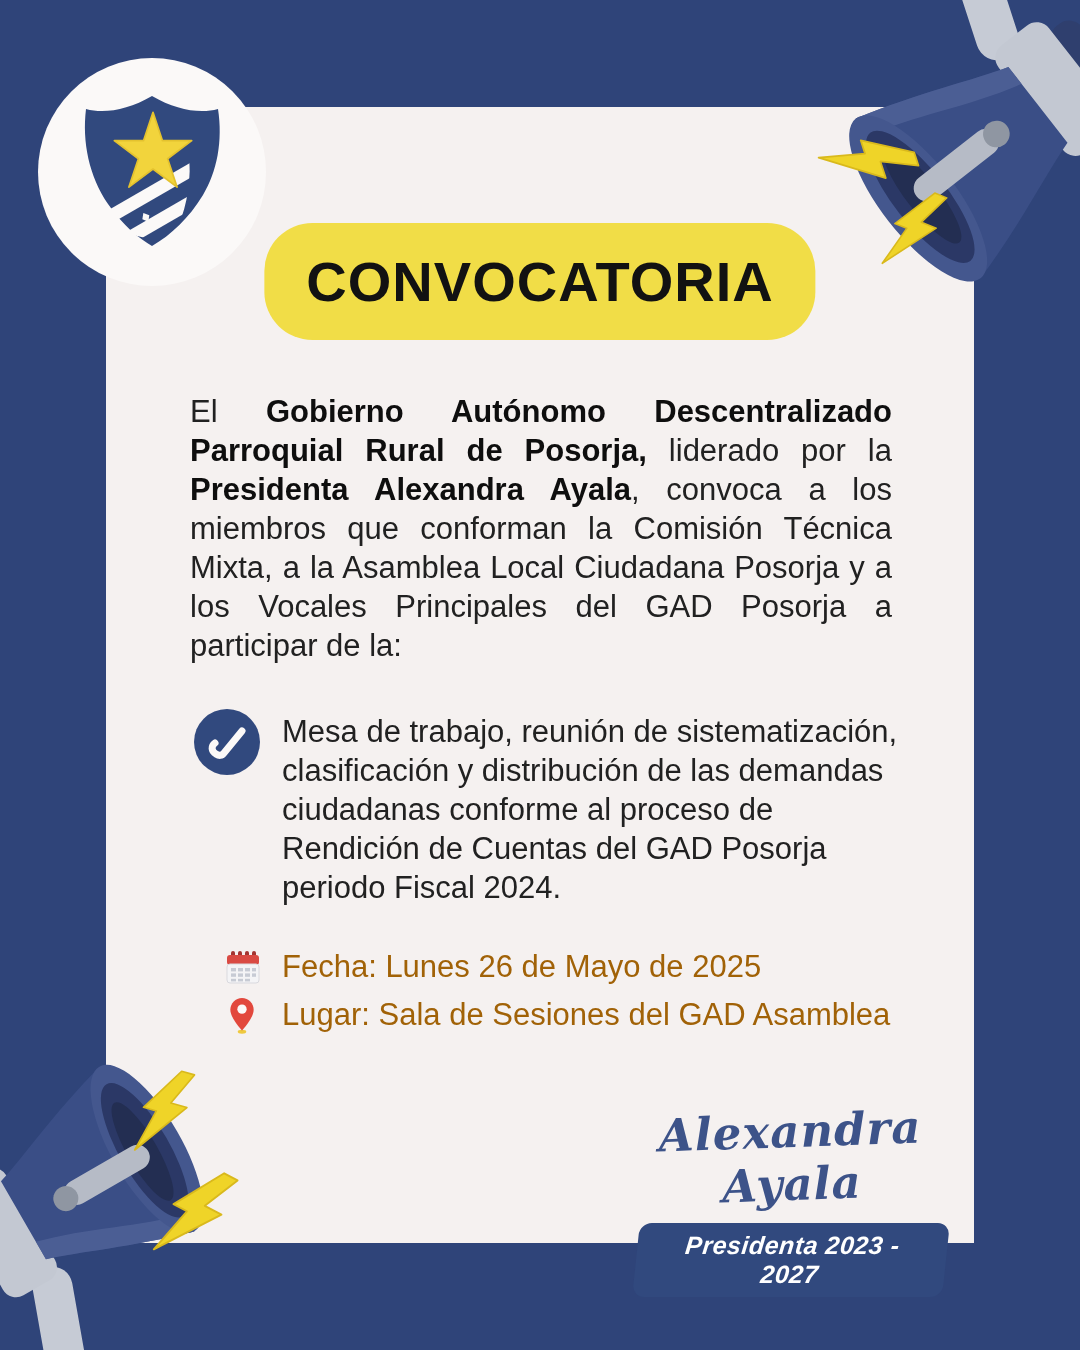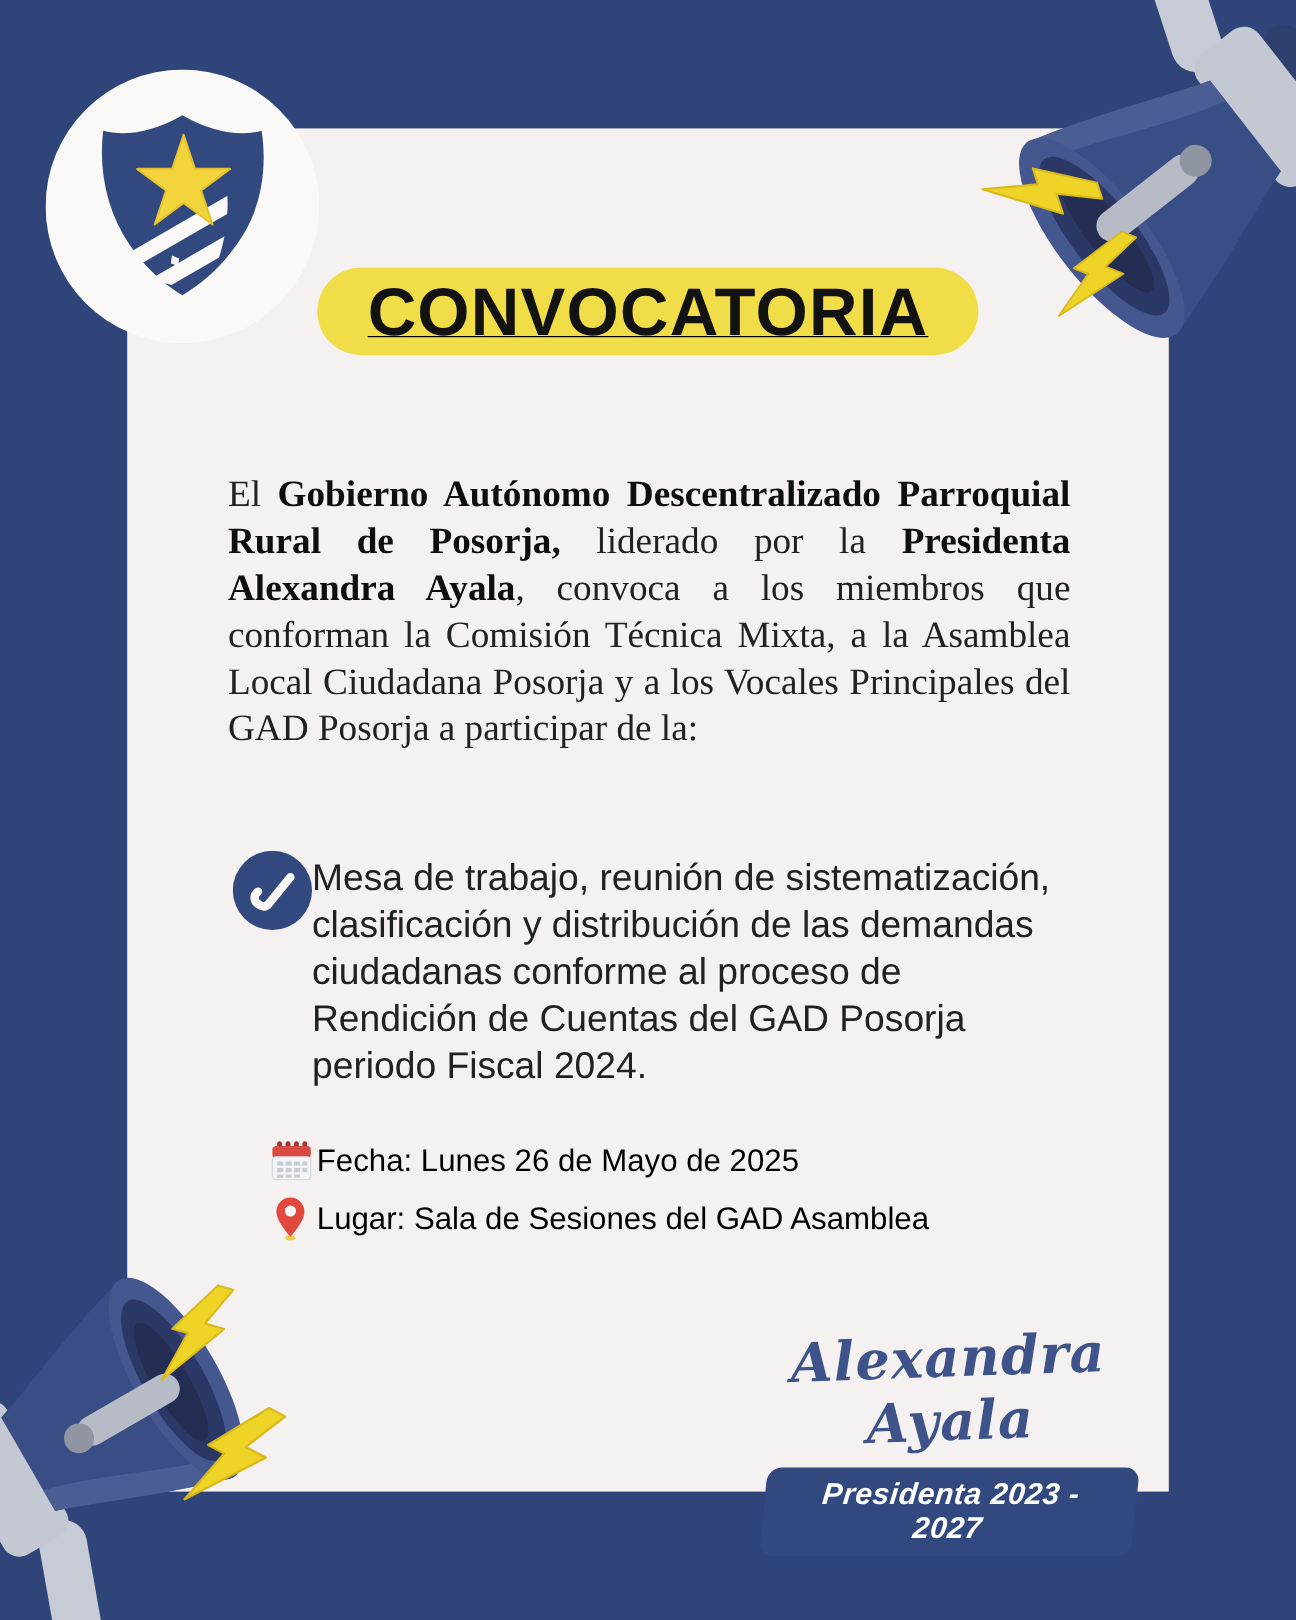--- a/index.html
+++ b/index.html
@@ -8,45 +8,44 @@
     background:#2F4479; overflow:hidden;
     font-family:"Liberation Sans", sans-serif;
   }
   .card {
     position:absolute; left:106px; top:107px; width:868px; height:1136px;
     background:#F5F1F0; z-index:1;
   }
   
   .pill {
     position:absolute; left:50%; transform:translateX(-50%); top:116px;
-    background:#F1DD47; border-radius:48px; padding:4px 42px;
+    background:#F1DD47; border-radius:48px; padding:26px 42px;
     white-space:nowrap;
-    text-decoration:underline;
   }
   .pill-text {
     font-size:56px; font-weight:bold; letter-spacing:1px; color:#121212;
   }
   
   .intro {
     position:absolute; left:84px; top:254px; width:702px;
-    font-size:31px; line-height:39px; text-align:justify; color:#212121;font-family:Liberation Serif, serif;
+    font-size:31px; line-height:39px; text-align:justify; color:#212121;
   }
   .intro strong { color:#0e0e0e; }
   
-  .highlight { position:absolute; left:88px; top:602px; display:flex; }
+  .highlight { position:absolute; left:88px; top:602px; display:flex; gap:22px; }
   .check-wrap { width:66px; height:66px; flex:none; }
   .highlight-text {
     font-size:31px; line-height:39px; color:#212121;
     white-space:pre-line; padding-top:3px;
   }
   
   .details { position:absolute; left:116px; top:842px; }
   .detail-row { display:flex; align-items:center; margin-bottom:11px; }
   .detail-icon { width:40px; flex:none; display:flex; justify-content:center; }
-  .detail-text { font-size:26px; color:#000000; margin-left:2px; }
+  .detail-text { font-size:31px; color:#a16207; margin-left:20px; }
   
   .signature { position:absolute; right:28px; top:998px; width:310px; text-align:center; z-index:3; }
   .sig-name {
     font-family:"DejaVu Serif", serif; font-style:italic; font-weight:bold;
     font-size:45px; color:#3D5389; letter-spacing:1px; transform:rotate(-2deg);
   }
   .sig-badge {
     display:inline-block; margin-top:12px; background:#31497E; color:#ffffff;
     font-style:italic; font-weight:bold; font-size:25px; letter-spacing:0.5px;
     padding:8px 20px; border-radius:12px; transform:skewX(-6deg);

